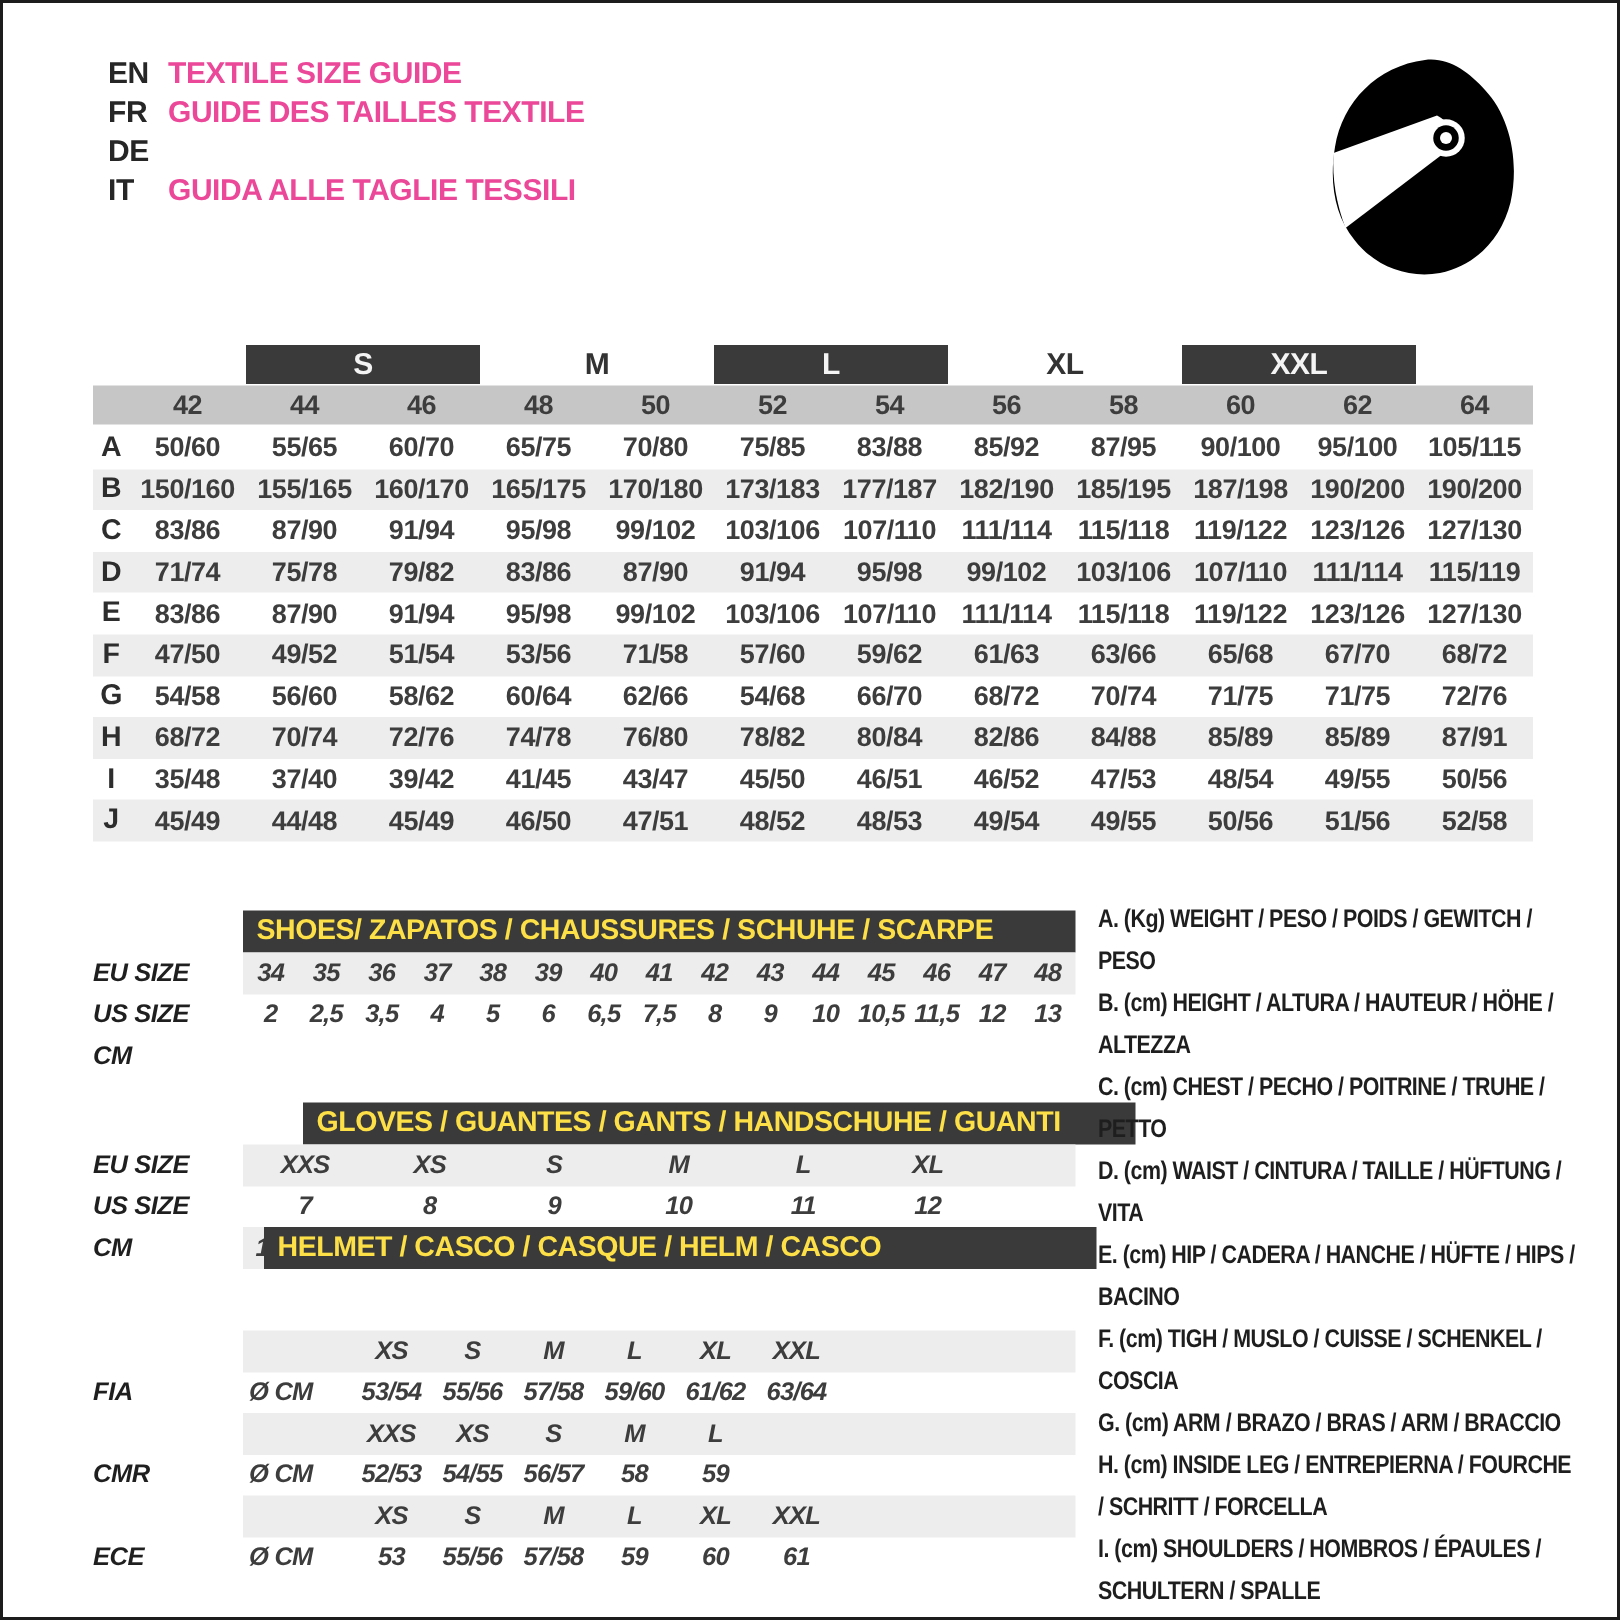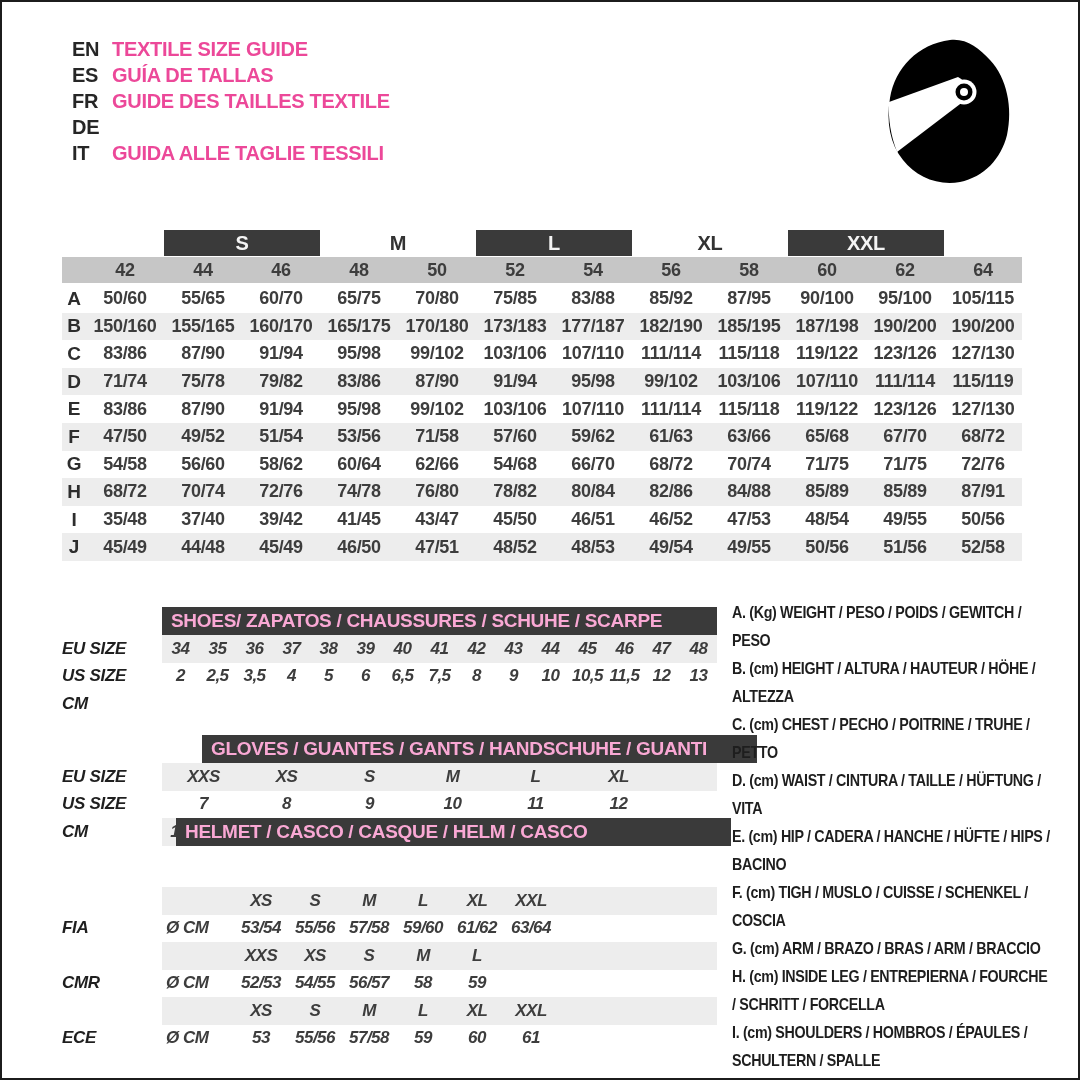--- a/index.html
+++ b/index.html
@@ -19,45 +19,41 @@
   
   .abs{position:absolute;}
   .group-cell{position:absolute;top:0;height:26px;display:flex;align-items:center;justify-content:center;
     font-size:20px;color:#333;}
   .group-cell.dark{color:#f4f4f4;}
   .trow{position:absolute;left:60px;width:960px;display:flex;align-items:center;}
   .cell-letter{width:24px;text-align:center;font-size:19px;color:#2d2d2d;}
   .cell-v{width:78px;text-align:center;font-size:18px;color:#3d3d3d;white-space:nowrap;}
   
   .bar-title{position:absolute;left:160px;width:555px;height:28px;display:flex;align-items:center;
-    font-size:19px;color:#f9a8d4;padding-left:9px;box-sizing:border-box;white-space:nowrap;}
+    font-size:19px;color:#fde047;padding-left:9px;box-sizing:border-box;white-space:nowrap;}
   .lrow{position:absolute;left:60px;width:655px;display:flex;align-items:center;font-style:italic;}
   .lrow-label{width:100px;font-size:17px;color:#1f1f1f;white-space:nowrap;}
   .lrow-strip{width:555px;height:100%;display:flex;align-items:center;}
   .scell{text-align:center;font-size:17px;letter-spacing:-0.5px;color:#3d3d3d;white-space:nowrap;}
   .unit-cell{text-align:left;padding-left:4px;box-sizing:border-box;}
   
   #legend{position:absolute;left:730px;top:597px;width:384px;
     transform:scaleX(0.84);transform-origin:left top;
     font-size:17px;line-height:28px;color:#1e1e1e;}
   .legend-item{letter-spacing:-0.4px;}
 </style>
 </head>
 <body>
 
 <div id="language-list">
     <div class="lang-row">
       <div class="lang-code">EN</div>
       <div class="lang-label">TEXTILE SIZE GUIDE</div>
     </div>
     <div class="lang-row">
-      <div class="lang-code">ES</div>
-      <div class="lang-label">GUÍA DE TALLAS</div>
-    </div>
-    <div class="lang-row">
       <div class="lang-code">FR</div>
       <div class="lang-label">GUIDE DES TAILLES TEXTILE</div>
     </div>
     <div class="lang-row">
       <div class="lang-code">DE</div>
     </div>
     <div class="lang-row">
       <div class="lang-code">IT</div>
       <div class="lang-label">GUIDA ALLE TAGLIE TESSILI</div>
     </div>

